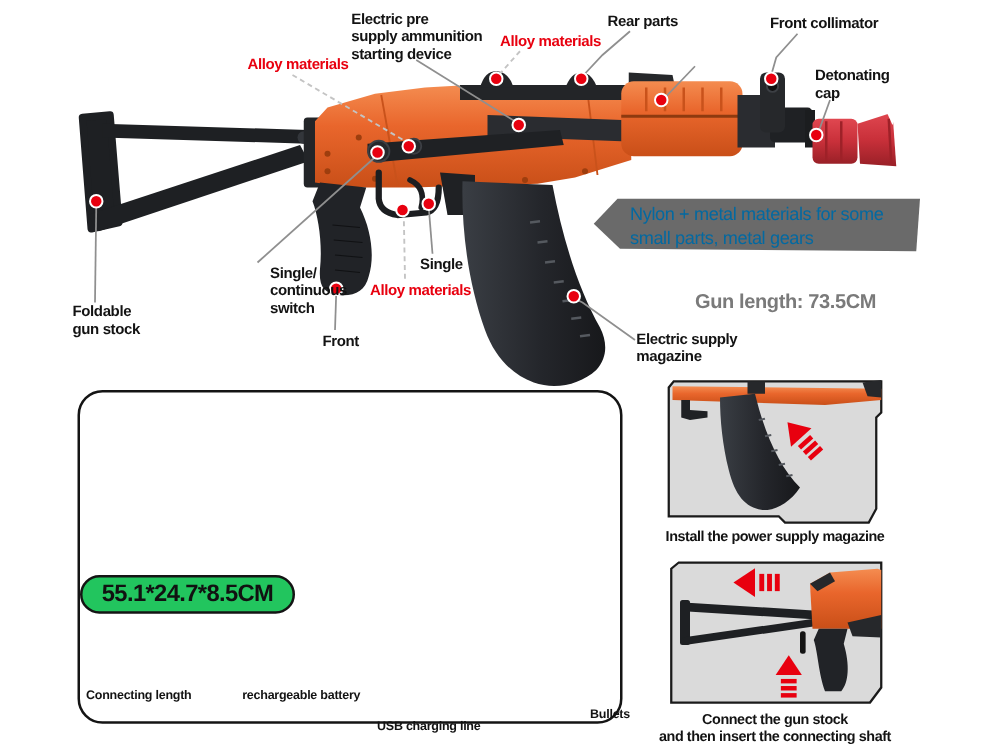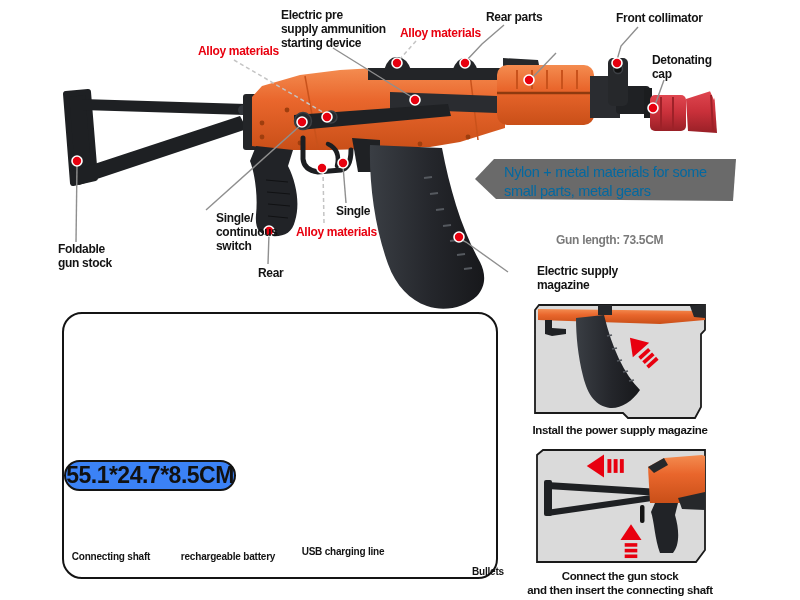--- a/index.html
+++ b/index.html
@@ -5,26 +5,26 @@
   html,body{margin:0;padding:0;background:#fff;}
   .scene{position:relative;width:800px;height:600px;background:#fff;overflow:hidden;
          font-family:"Liberation Sans",sans-serif;padding-left:26px;}
   svg.art{position:absolute;left:0;top:0;}
   .lbl{position:absolute;font-weight:bold;font-size:12px;line-height:1.18;color:#131313;
        white-space:pre-line;letter-spacing:-0.3px;}
   .lbl.red{color:#E8000F;}
   .banner-text{position:absolute;left:504px;top:163px;width:240px;color:#0369a1;font-weight:normal;
        font-size:14.5px;line-height:1.28;letter-spacing:-0.3px;white-space:pre-line;}
   .gun-length{position:absolute;left:556px;top:233px;width:190px;color:#7a7a7a;font-weight:bold;
-       font-size:12px;letter-spacing:-0.3px;}
+       font-size:16px;letter-spacing:-0.3px;}
   .pkg-panel{position:absolute;left:62px;top:312px;width:432px;height:263px;
        border:2.5px solid #141414;border-radius:20px;background:#fff;}
   .dim-pill{position:absolute;left:64px;top:460px;width:168px;height:27px;border:2.5px solid #141414;
-       border-radius:16px;background:#3b82f6;text-align:center;line-height:27px;
-       font-size:23px;font-weight:bold;letter-spacing:-0.5px;color:#111;}
+       border-radius:16px;background:#22c55e;text-align:center;line-height:27px;
+       font-size:19px;font-weight:bold;letter-spacing:-0.5px;color:#111;}
   .item-lbl{position:absolute;transform:translateX(-50%);font-size:10px;font-weight:bold;
        letter-spacing:-0.2px;color:#131313;white-space:nowrap;}
   .caption{position:absolute;transform:translateX(-50%);font-size:11.5px;font-weight:bold;
        letter-spacing:-0.35px;color:#131313;text-align:center;white-space:pre-line;line-height:1.22;}
 </style>
 </head>
 <body>
 
 <div class="scene">
 
@@ -269,34 +269,34 @@
   <div class="lbl red" style="left:400px;top:26px;">Alloy materials</div>
   <div class="lbl" style="left:486px;top:10px;">Rear parts</div>
   <div class="lbl" style="left:616px;top:11px;">Front collimator</div>
   <div class="lbl" style="left:652px;top:53px;">Detonating
 cap</div>
   <div class="lbl" style="left:58px;top:242px;">Foldable
 gun stock</div>
   <div class="lbl" style="left:198px;top:211px;margin-left:18px;">Single/
 continuous
 switch</div>
-  <div class="lbl" style="left:258px;top:266px;">Rear</div>
+  <div class="lbl" style="left:258px;top:266px;">Front</div>
   <div class="lbl red" style="left:296px;top:225px;">Alloy materials</div>
   <div class="lbl" style="left:336px;top:204px;">Single</div>
-  <div class="lbl" style="left:537px;top:264px;">Electric supply
+  <div class="lbl" style="left:509px;top:264px;">Electric supply
 magazine</div>
 
   <div class="banner-text">Nylon + metal materials for some
 small parts, metal gears</div>
   <div class="gun-length">Gun length: 73.5CM</div>
 
   <div class="pkg-panel"></div>
   <div class="dim-pill">55.1*24.7*8.5CM</div>
-  <div class="item-lbl" style="left:111px;top:551px;">Connecting shaft</div>
-  <div class="item-lbl" style="left:228px;top:551px;">rechargeable battery</div>
-  <div class="item-lbl" style="left:343px;top:546px;">USB charging line</div>
+  <div class="item-lbl" style="left:111px;top:551px;">Connecting length</div>
+  <div class="item-lbl" style="left:241px;top:551px;">rechargeable battery</div>
+  <div class="item-lbl" style="left:343px;top:576px;">USB charging line</div>
   <div class="item-lbl" style="left:448px;top:566px;margin-left:40px;">Bullets</div>
 
   <div class="caption" style="left:620px;top:569px;width:250px;">Connect the gun stock
 and then insert the connecting shaft</div>
   <div class="caption" style="left:620px;top:423px;width:240px;">Install the power supply magazine</div>
 
 </div>
 
 </body></html>

